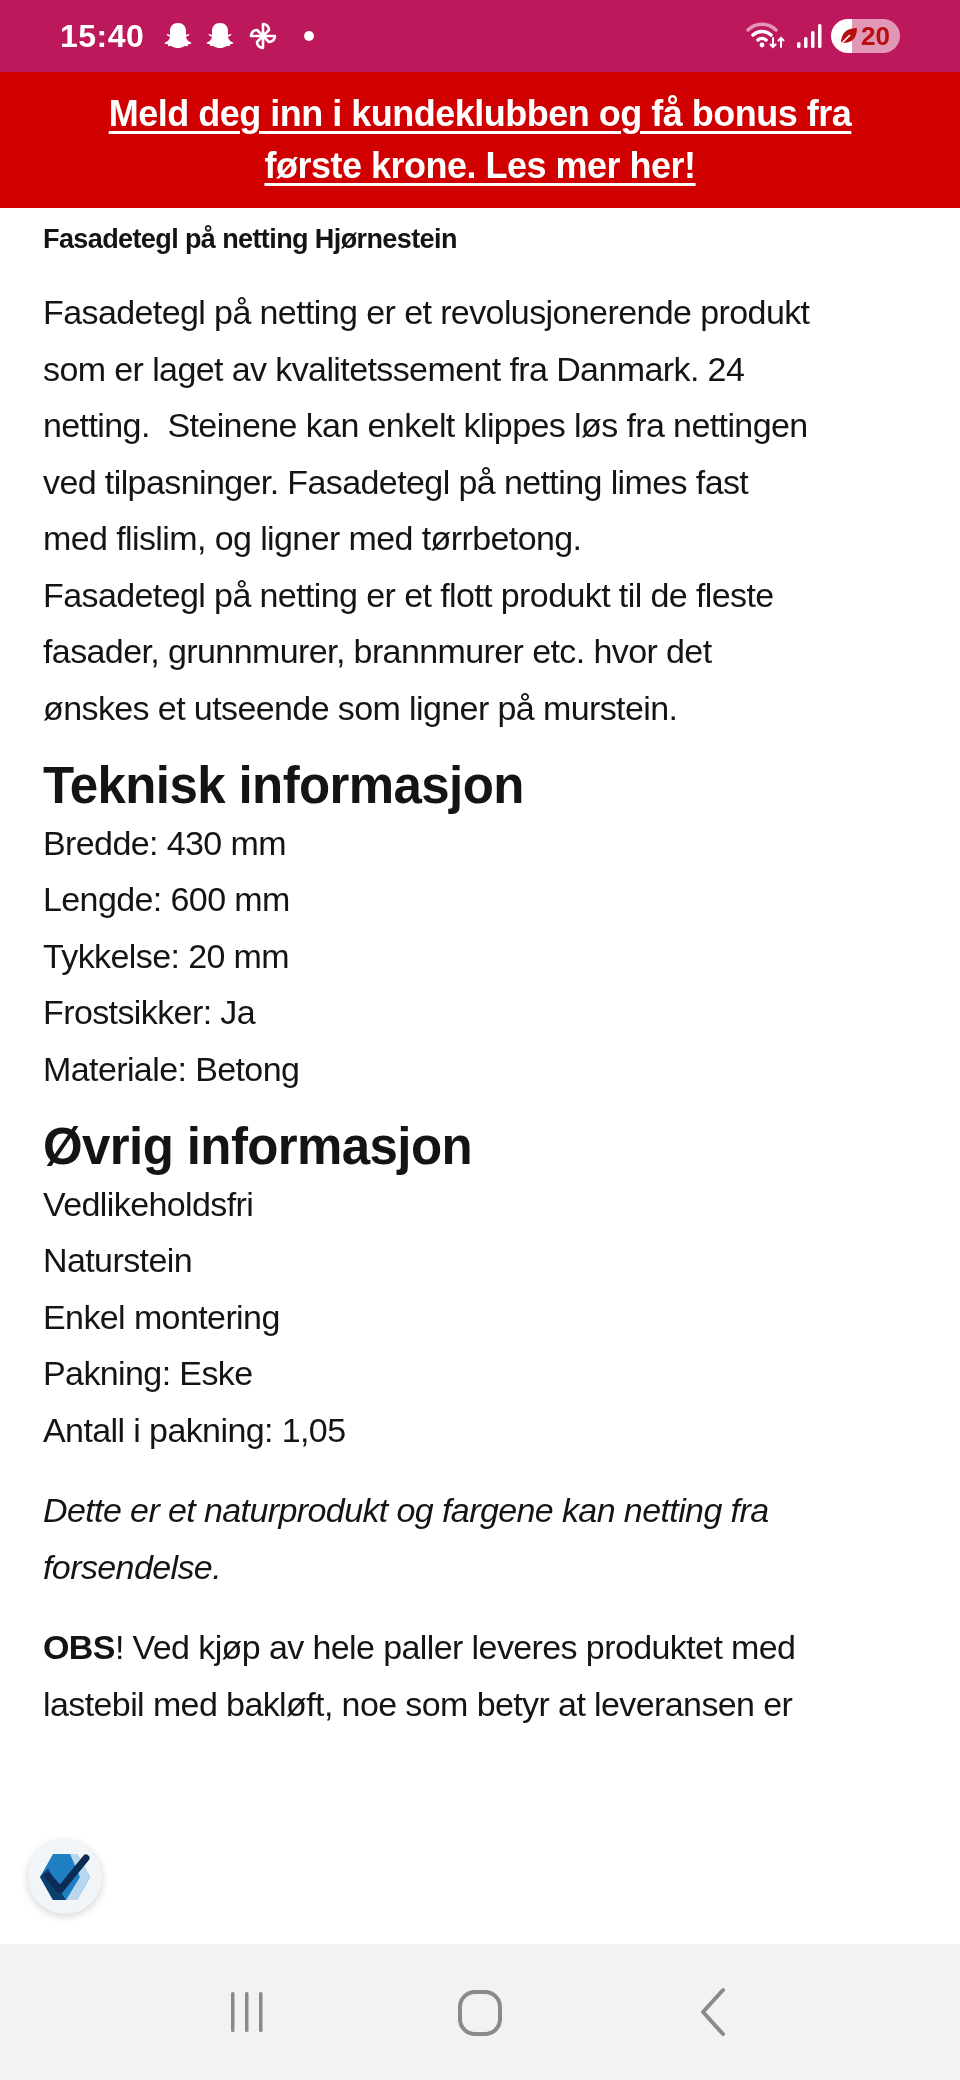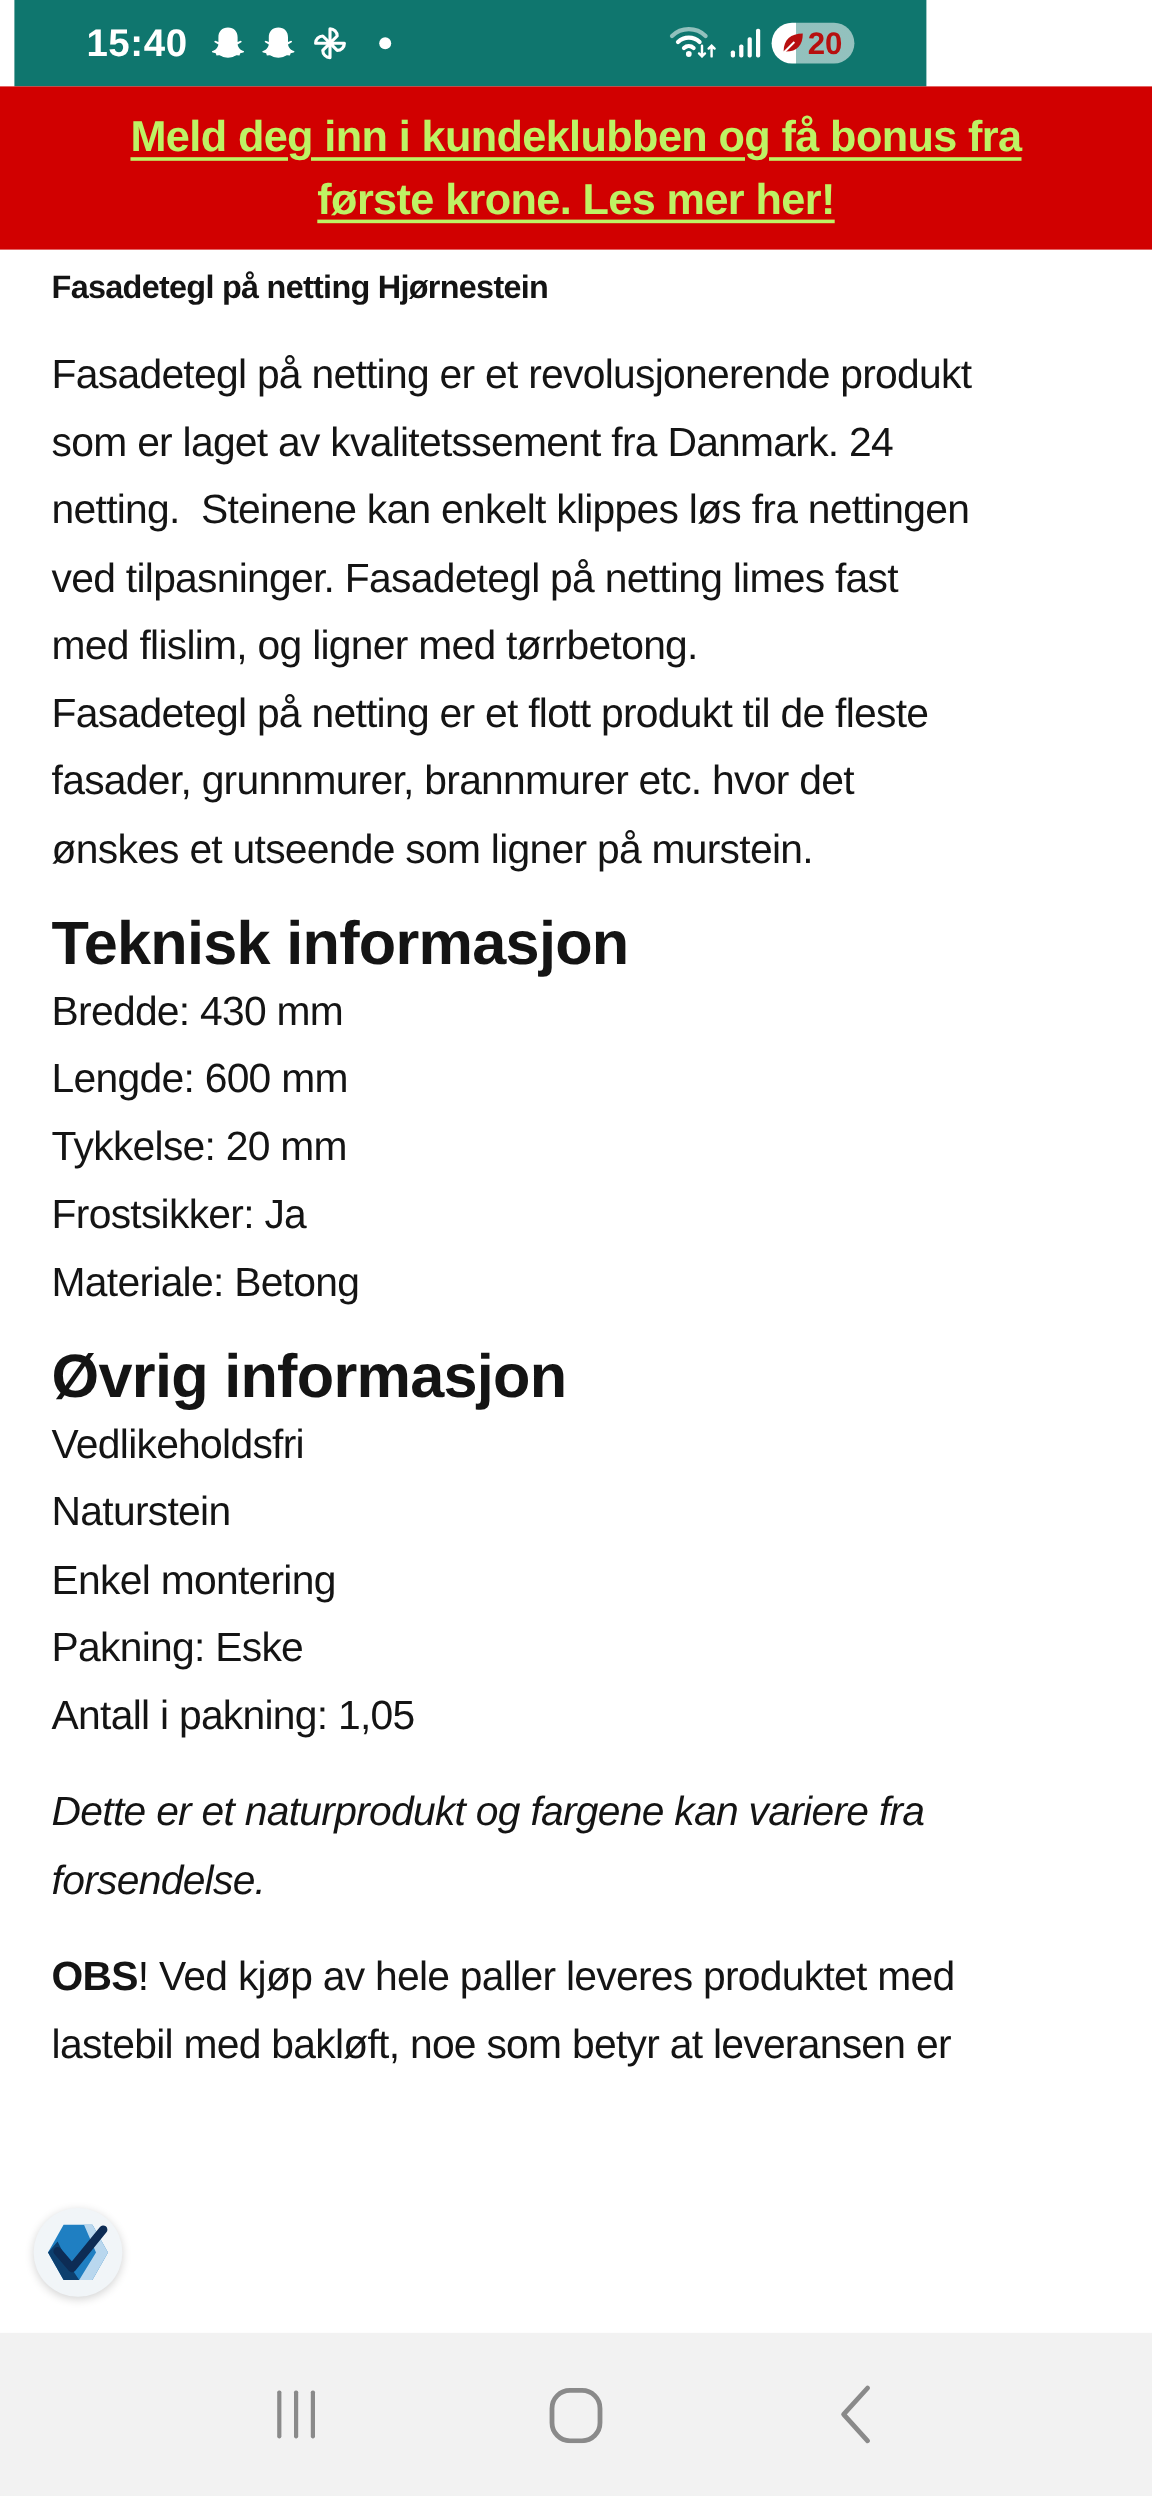--- a/index.html
+++ b/index.html
@@ -1,42 +1,42 @@
 <!DOCTYPE html>
 <html><head>
 <meta charset="utf-8">
 <style>
   * { box-sizing: border-box; margin: 0; padding: 0; }
   html, body { width: 960px; height: 2080px; overflow: hidden; background: #ffffff; }
   body { position: relative; font-family: "Liberation Sans", sans-serif; color: #111; }
 
   .status-bar {
-    position: absolute; left: 12px; top: 0; width: 760px; height: 72px;
-    background: #0f766e; color: #fff;
+    position: absolute; left: 0; top: 0; width: 960px; height: 72px;
+    background: #be185d; color: #fff;
     display: flex; align-items: center; padding: 0 60px;
   }
   .status-time { font-size: 32px; font-weight: bold; letter-spacing: 0.5px; margin-right: 18px; }
   .status-icons-left { display: flex; align-items: center; gap: 10px; }
   .status-icons-left svg { display: block; }
   .status-dot { width: 10px; height: 10px; border-radius: 50%; background: #fff; margin-left: 14px; }
   .status-right { margin-left: auto; display: flex; align-items: center; gap: 8px; }
   .battery-pill {
     display: flex; align-items: center; gap: 2px;
     height: 34px; padding: 0 10px 0 6px; border-radius: 17px;
     background: linear-gradient(90deg, #ffffff 0 30%, rgba(255,255,255,0.55) 30% 100%);
     color: #b70f0f; font-weight: bold; font-size: 26px;
   }
 
   .promo-banner {
     position: absolute; left: 0; top: 72px; width: 960px; height: 136px;
     background: #d10000; display: flex; align-items: center; justify-content: center;
     text-align: center; padding: 0 60px;
   }
   .promo-link {
-    color: #bef264; font-weight: bold; font-size: 36px; line-height: 52px;
+    color: #ffffff; font-weight: bold; font-size: 36px; line-height: 52px;
     text-decoration: underline; text-decoration-thickness: 3px; text-underline-offset: 5px;
     font-family: "Liberation Sans Narrow", "Liberation Sans", sans-serif;
     letter-spacing: -0.5px;
   }
 
   .content {
     position: absolute; left: 43px; top: 208px; width: 880px;
     font-size: 34px; line-height: 56.5px; color: #141414;
     letter-spacing: -0.6px;
   }
@@ -147,21 +147,21 @@
   <h2 class="section-heading">Øvrig informasjon</h2>
   <ul class="spec-list">
     <li>Vedlikeholdsfri</li>
     <li>Naturstein</li>
     <li>Enkel montering</li>
     <li>Pakning: Eske</li>
     <li>Antall i pakning: 1,05</li>
   </ul>
 
   <div class="note">
-    <div>Dette er et naturprodukt og fargene kan variere fra</div>
+    <div>Dette er et naturprodukt og fargene kan netting fra</div>
     <div>forsendelse.</div>
   </div>
 
   <div class="obs">
     <div><b>OBS</b><span>! Ved kjøp av hele paller leveres produktet med</span></div>
     <div>lastebil med bakløft, noe som betyr at leveransen er</div>
   </div>
 </div>
 
 <div class="trust-badge">

